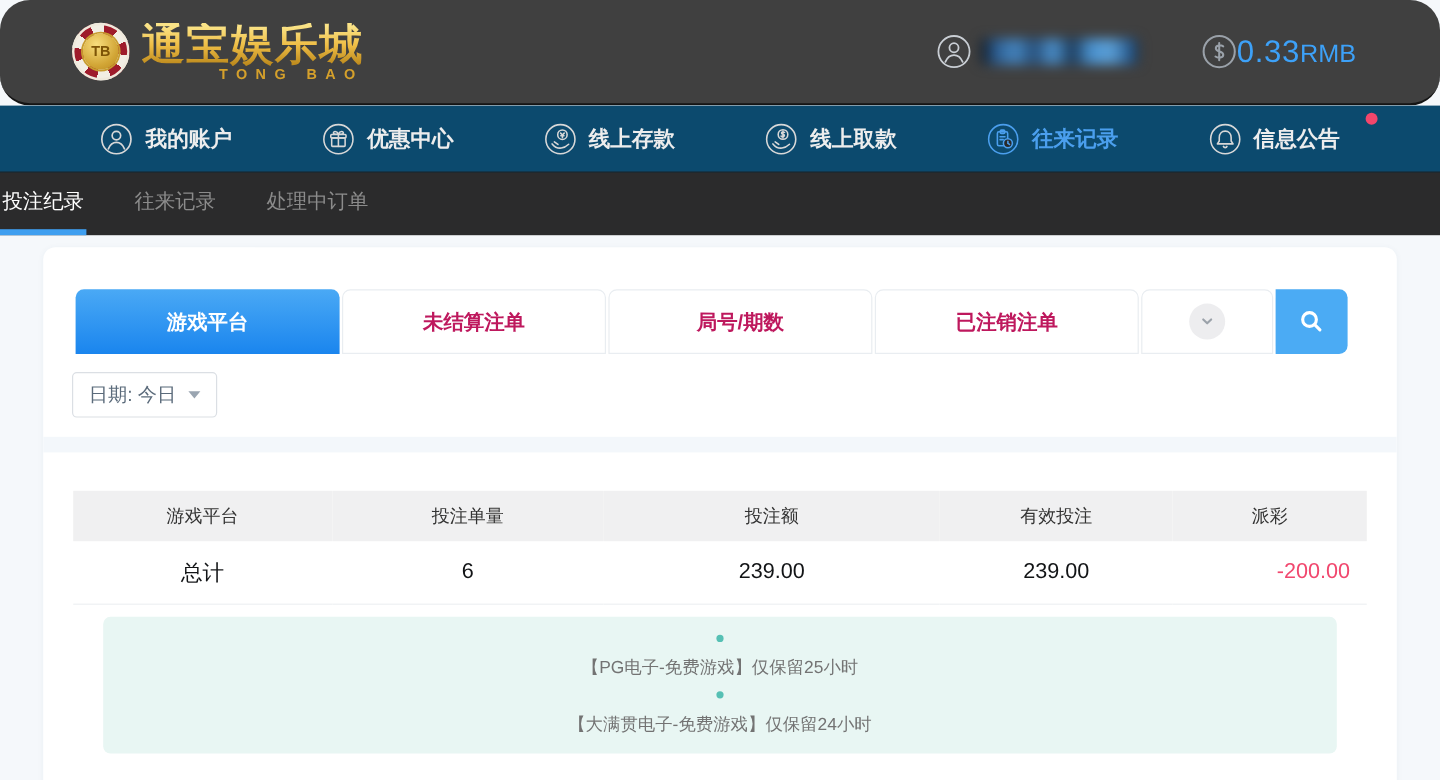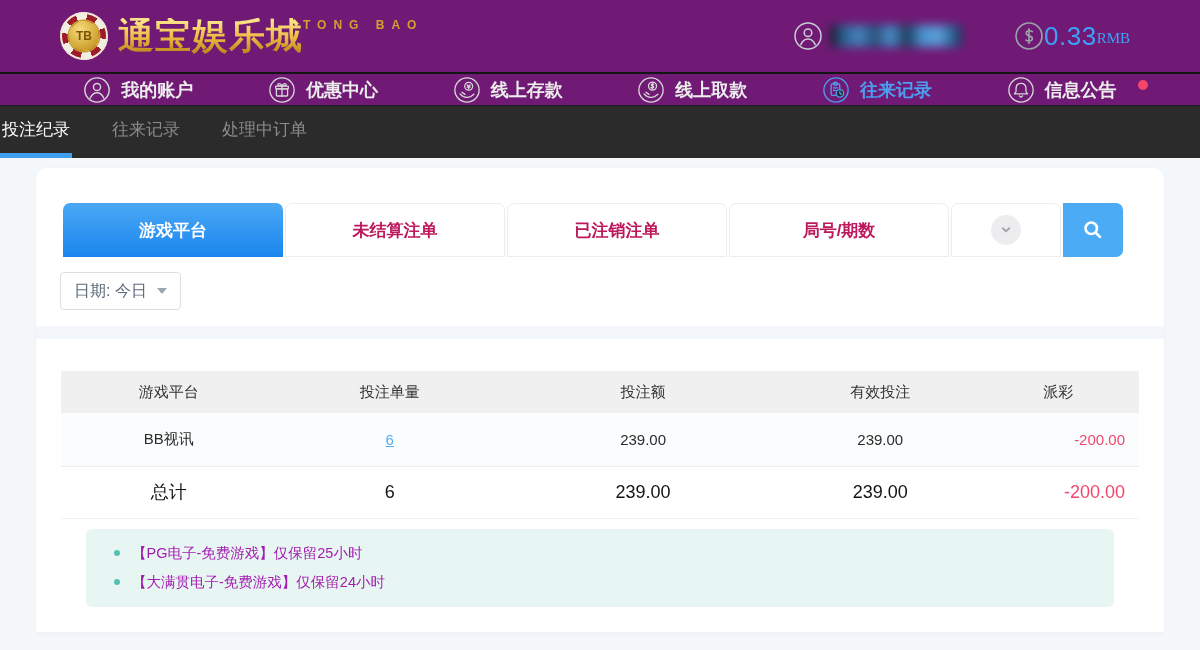--- a/index.html
+++ b/index.html
@@ -4,58 +4,58 @@
 <style>
   * { box-sizing: border-box; }
   html,body { margin:0; padding:0; }
   body {
     width:1200px; height:650px; overflow:hidden;
     background:#f5f8fb;
     font-family:"Liberation Sans","DejaVu Sans",sans-serif;
   }
   
   .topbar {
-    height:74px; background:#701a75; border-bottom:2px solid #141414;
-    display:flex; align-items:center; padding:0 70px 0 60px;
+    height:88px; background:#404040; border-bottom:2px solid #141414;
+    display:flex; align-items:center; padding:0 70px 0 60px;border-radius:25px;
   }
   .brand { display:flex; align-items:center; gap:10px; cursor:pointer; }
   .chip {
     position:relative; width:48px; height:48px; border-radius:50%;
     background:repeating-conic-gradient(from 8deg,#9e1b2b 0 30deg,#f2eee4 30deg 60deg);
     box-shadow:0 0 0 2px #efe9dc inset;
     flex:none;
   }
   .chip .coin {
     position:absolute; inset:9px; border-radius:50%;
     background:radial-gradient(circle at 38% 30%,#f8dd7d,#d2a636 62%,#b9881e);
     box-shadow:0 0 0 1.5px #c79c2e;
     display:flex; align-items:center; justify-content:center;
     font-size:12px; font-weight:700; color:#7d5407; letter-spacing:0;
   }
-  .brand-text { display:flex; flex-direction:row; }
+  .brand-text { display:flex; flex-direction:column; }
   .brand-name {
     font-size:36px; font-weight:700; line-height:1; letter-spacing:1px;
     background:linear-gradient(180deg,#fae387 8%,#eebd45 52%,#b9861a 100%);
     -webkit-background-clip:text; background-clip:text; color:transparent;
   }
   .brand-latin {
     font-size:12px; font-weight:700; letter-spacing:7px; color:#d5a02b;
     text-align:right; margin-top:1px; line-height:1;
   }
   .user-area { margin-left:auto; display:flex; align-items:center; gap:7px; }
   .blur-name {
     width:132px; height:22px; border-radius:3px; filter:blur(5px);
     background:linear-gradient(90deg,#10161d,#2d5e92 10%,#4584bd 22%,#274e78 34%,#4c8fc9 46%,#1c3a59 58%,#4b92cf 70%,#5b9fd6 82%,#2b5d90 94%,#18334f);
   }
   .balance { display:flex; align-items:center; margin-left:52px; cursor:pointer; }
   .balance .amount { font-size:26px; font-weight:500; color:#3da1f8; letter-spacing:.5px; }
-  .balance .currency { font-size:15px; color:#3da1f8; margin-top:5px;font-family:Liberation Serif, serif; }
+  .balance .currency { font-size:21px; color:#3da1f8; margin-top:5px; }
   
   .mainnav {
-    position:relative; height:32px; background:#701a75; border-bottom:1px solid #1b1b1b;
+    position:relative; height:56px; background:#0c4a6e; border-bottom:1px solid #1b1b1b;
     display:flex; align-items:center; justify-content:space-around; padding:0 46px;
   }
   .nav-item { display:flex; align-items:center; gap:10px; color:#ededed; font-size:18px; font-weight:600; cursor:pointer; }
   .nav-item svg { color:#d8d8d8; flex:none; }
   .nav-item.active { color:#4b9fee; }
   .nav-item.active svg { color:#4b9fee; }
   .nav-dot { position:absolute; left:1138px; top:6px; width:10px; height:10px; border-radius:50%; background:#f4466b; }
   
   .subnav { height:52px; background:#2b2b2c; display:flex; justify-content:flex-start; gap:38px; }
   .subtab {
@@ -94,21 +94,21 @@
   .band { height:13px; background:#f3f7fb; }
   .table-wrap { padding:32px 25px 0; }
   table { width:100%; border-collapse:collapse; table-layout:fixed; }
   th { background:#f0f0f1; height:42px; font-size:15px; font-weight:400; color:#333; text-align:center; }
   td { text-align:center; font-size:15px; color:#2b2b2b; }
   tr.data-row td { height:53px; background:#fbfcfd; border-bottom:1px solid #ebeef1; }
   tr.total-row td { height:52px; font-size:18px; color:#121416; font-weight:500; border-bottom:1px solid #eef1f3; }
   td.neg { color:#f1476e !important; text-align:right; padding-right:14px; }
   a.count-link { color:#55adf2; text-decoration:underline; cursor:pointer; }
   .notes { margin:10px 25px 25px; background:#e8f6f3; border-radius:6px; padding:10px 0; }
-  .note-line { display:flex; align-items:center; gap:12px; padding:5px 28px; font-size:14.5px; color:#a21caf; }
+  .note-line { display:flex; align-items:center; gap:12px; padding:5px 28px; font-size:14.5px; color:#737373;flex-direction:column; }
   .note-dot { width:6px; height:6px; border-radius:50%; background:#56c0b4; flex:none; }
 </style>
 </head>
 <body>
 
 <header class="topbar">
   <div class="brand">
     <div class="chip">
       <span class="coin">TB</span>
     </div>
@@ -200,22 +200,22 @@
   <div class="subtab active">投注纪录</div>
   <div class="subtab">往来记录</div>
   <div class="subtab">处理中订单</div>
 </div>
 
 <main class="card">
 
   <div class="ftabs">
     <div class="ftab active">游戏平台</div>
     <div class="ftab">未结算注单</div>
+    <div class="ftab">局号/期数</div>
     <div class="ftab">已注销注单</div>
-    <div class="ftab">局号/期数</div>
     <div class="ftab-select">
       <span class="sel-circle">
         <svg width="22" height="22" viewBox="0 0 30 30" fill="none">
           <path d="M10.5 12.5l4.5 4.5 4.5-4.5" stroke="#9ba2aa" stroke-width="2.4" stroke-linecap="round" stroke-linejoin="round"></path>
         </svg>
       </span>
     </div>
     <button class="search-btn">
       <svg width="26" height="26" viewBox="0 0 30 30" fill="none">
         <circle cx="13" cy="13" r="6.6" stroke="#fff" stroke-width="3"></circle>
@@ -245,27 +245,20 @@
       <thead>
         <tr>
           <th>游戏平台</th>
           <th>投注单量</th>
           <th>投注额</th>
           <th>有效投注</th>
           <th>派彩</th>
         </tr>
       </thead>
       <tbody>
-        <tr class="data-row">
-          <td>BB视讯</td>
-          <td><a class="count-link">6</a></td>
-          <td>239.00</td>
-          <td>239.00</td>
-          <td class="neg">-200.00</td>
-        </tr>
         <tr class="total-row">
           <td>总计</td>
           <td>6</td>
           <td>239.00</td>
           <td>239.00</td>
           <td class="neg">-200.00</td>
         </tr>
       </tbody>
     </table>
 

